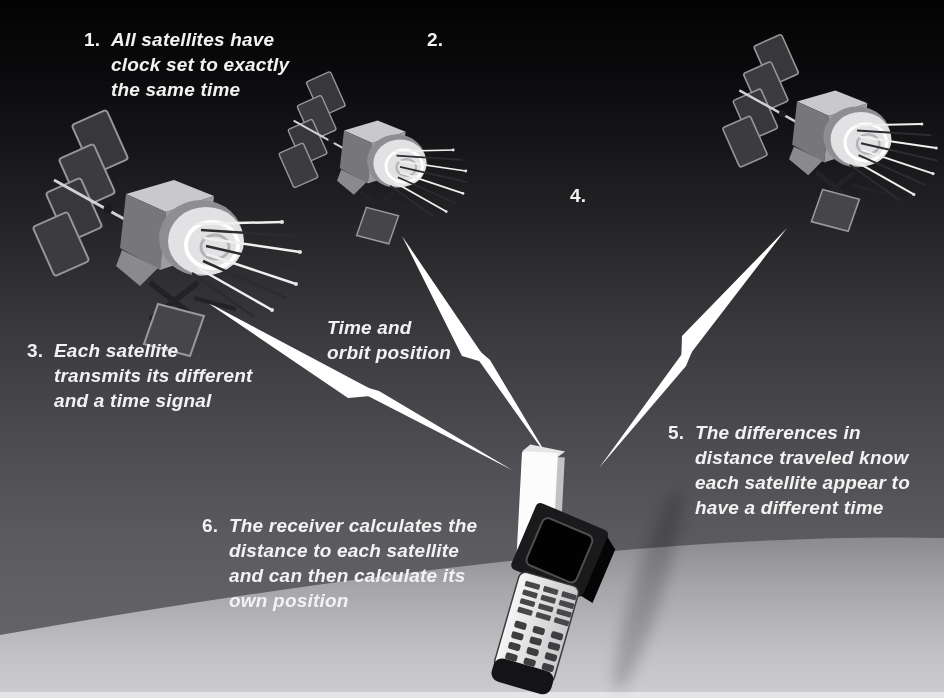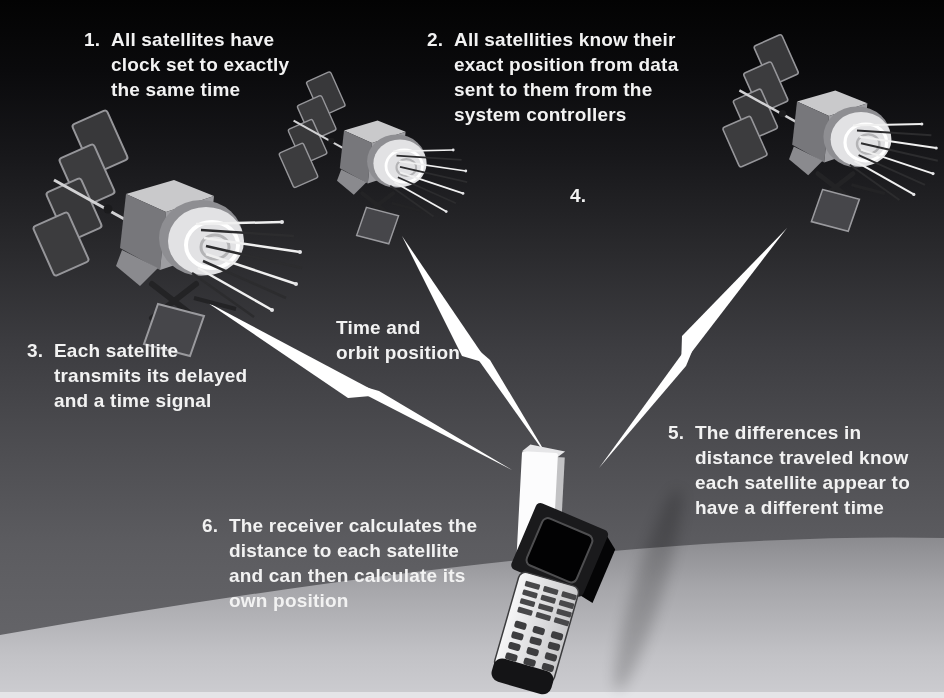--- a/index.html
+++ b/index.html
@@ -8,21 +8,21 @@
     font-family:"Liberation Sans",sans-serif;
     background:linear-gradient(180deg,#030303 0%,#0a0a0c 10%,#17171a 22%,
       #2a2a2d 36%,#3d3d41 50%,#4d4d51 64%,#5c5c60 78%,#69696d 100%);
   }
   .scene-svg{position:absolute;left:0;top:0;}
   .step{
     position:absolute;color:#f2f2f2;font-weight:bold;font-size:19px;
     line-height:25px;padding-left:27px;letter-spacing:.2px;
   }
   .step .num{position:absolute;left:0;top:0;}
-  .step .txt{display:block;white-space:pre-line;}
+  .step .txt{display:block;white-space:pre-line;font-style:italic;}
   .step.plain{padding-left:0;}
 </style>
 </head>
 <body>
 
 <div class="stage">
 
   <svg class="scene-svg" width="944" height="698" viewBox="0 0 944 698">
     <defs>
       <linearGradient id="gGround" x1="0" y1="528" x2="0" y2="698" gradientUnits="userSpaceOnUse">
@@ -147,30 +147,26 @@
 
   <div class="step" style="left:84px;top:27px">
     <span class="num">1.</span>
     <span class="txt">All satellites have
 clock set to exactly
 the same time</span>
   </div>
 
   <div class="step" style="left:427px;top:27px">
     <span class="num">2.</span>
-    <span class="txt">All satellities know their
-exact position from data
-sent to them from the
-system controllers</span>
   </div>
 
   <div class="step" style="left:27px;top:338px">
     <span class="num">3.</span>
     <span class="txt">Each satellite
-transmits its delayed
+transmits its different
 and a time signal</span>
   </div>
 
   <div class="step" style="left:570px;top:183px">
     <span class="num">4.</span>
   </div>
 
   <div class="step" style="left:668px;top:420px">
     <span class="num">5.</span>
     <span class="txt">The differences in
@@ -180,18 +176,18 @@
   </div>
 
   <div class="step" style="left:202px;top:513px">
     <span class="num">6.</span>
     <span class="txt">The receiver calculates the
 distance to each satellite
 and can then calculate its
 own position</span>
   </div>
 
-  <div class="step plain" style="left:336px;top:315px">
+  <div class="step plain" style="left:327px;top:315px">
     <span class="txt">Time and
 orbit position</span>
   </div>
 
 </div>
 
 </body></html>

